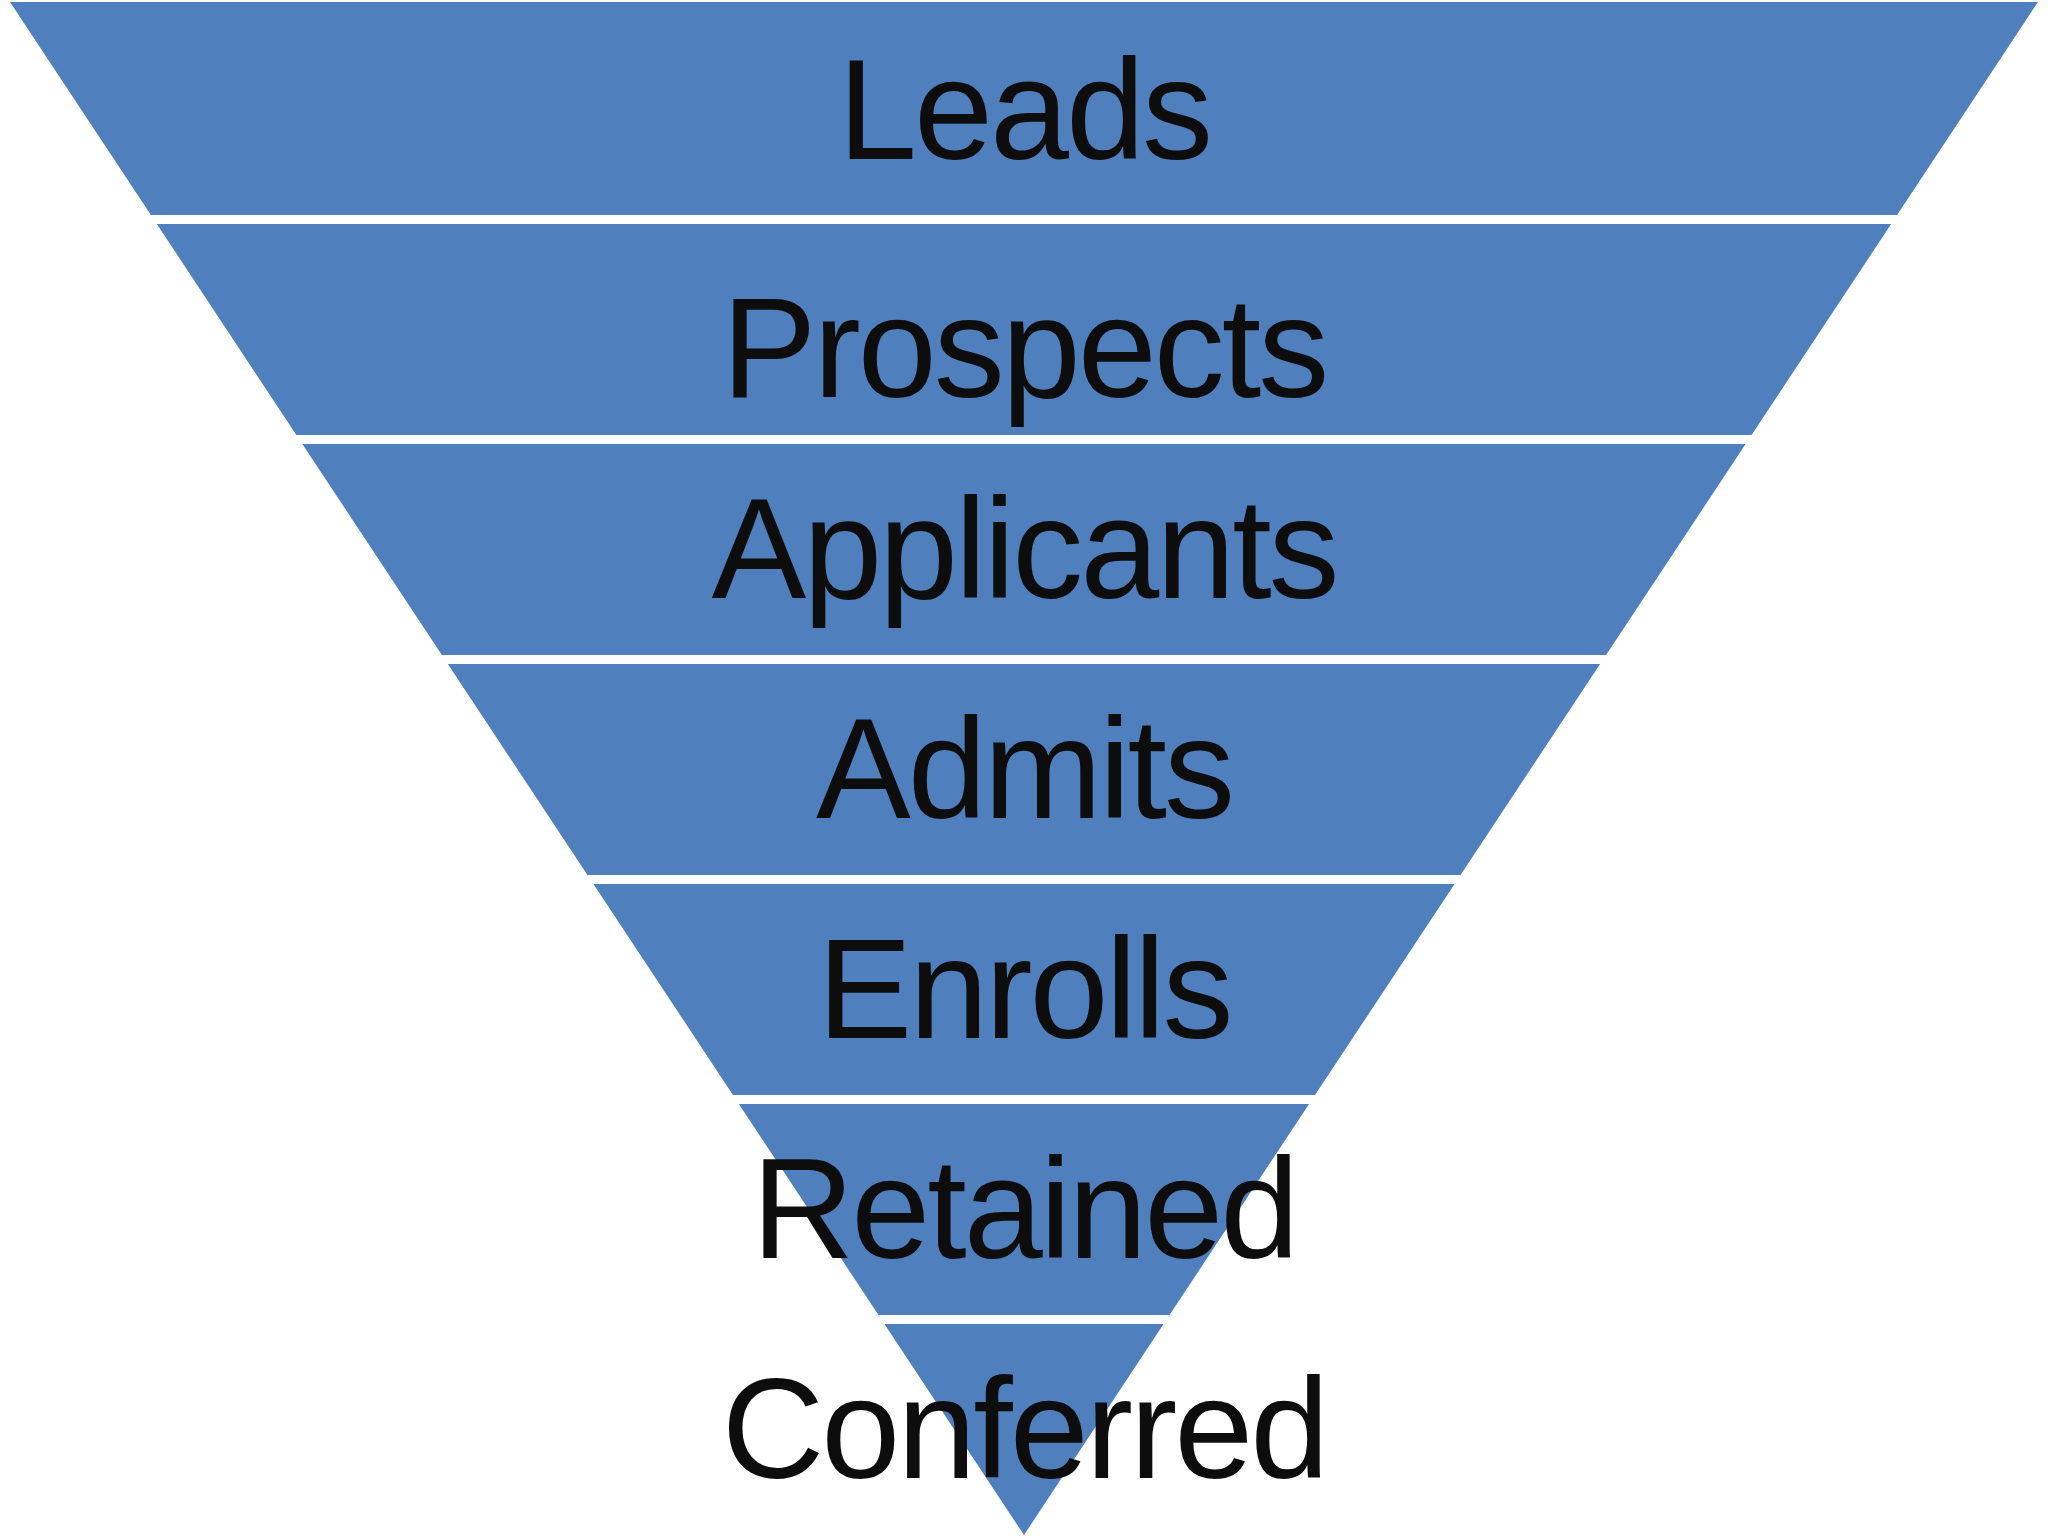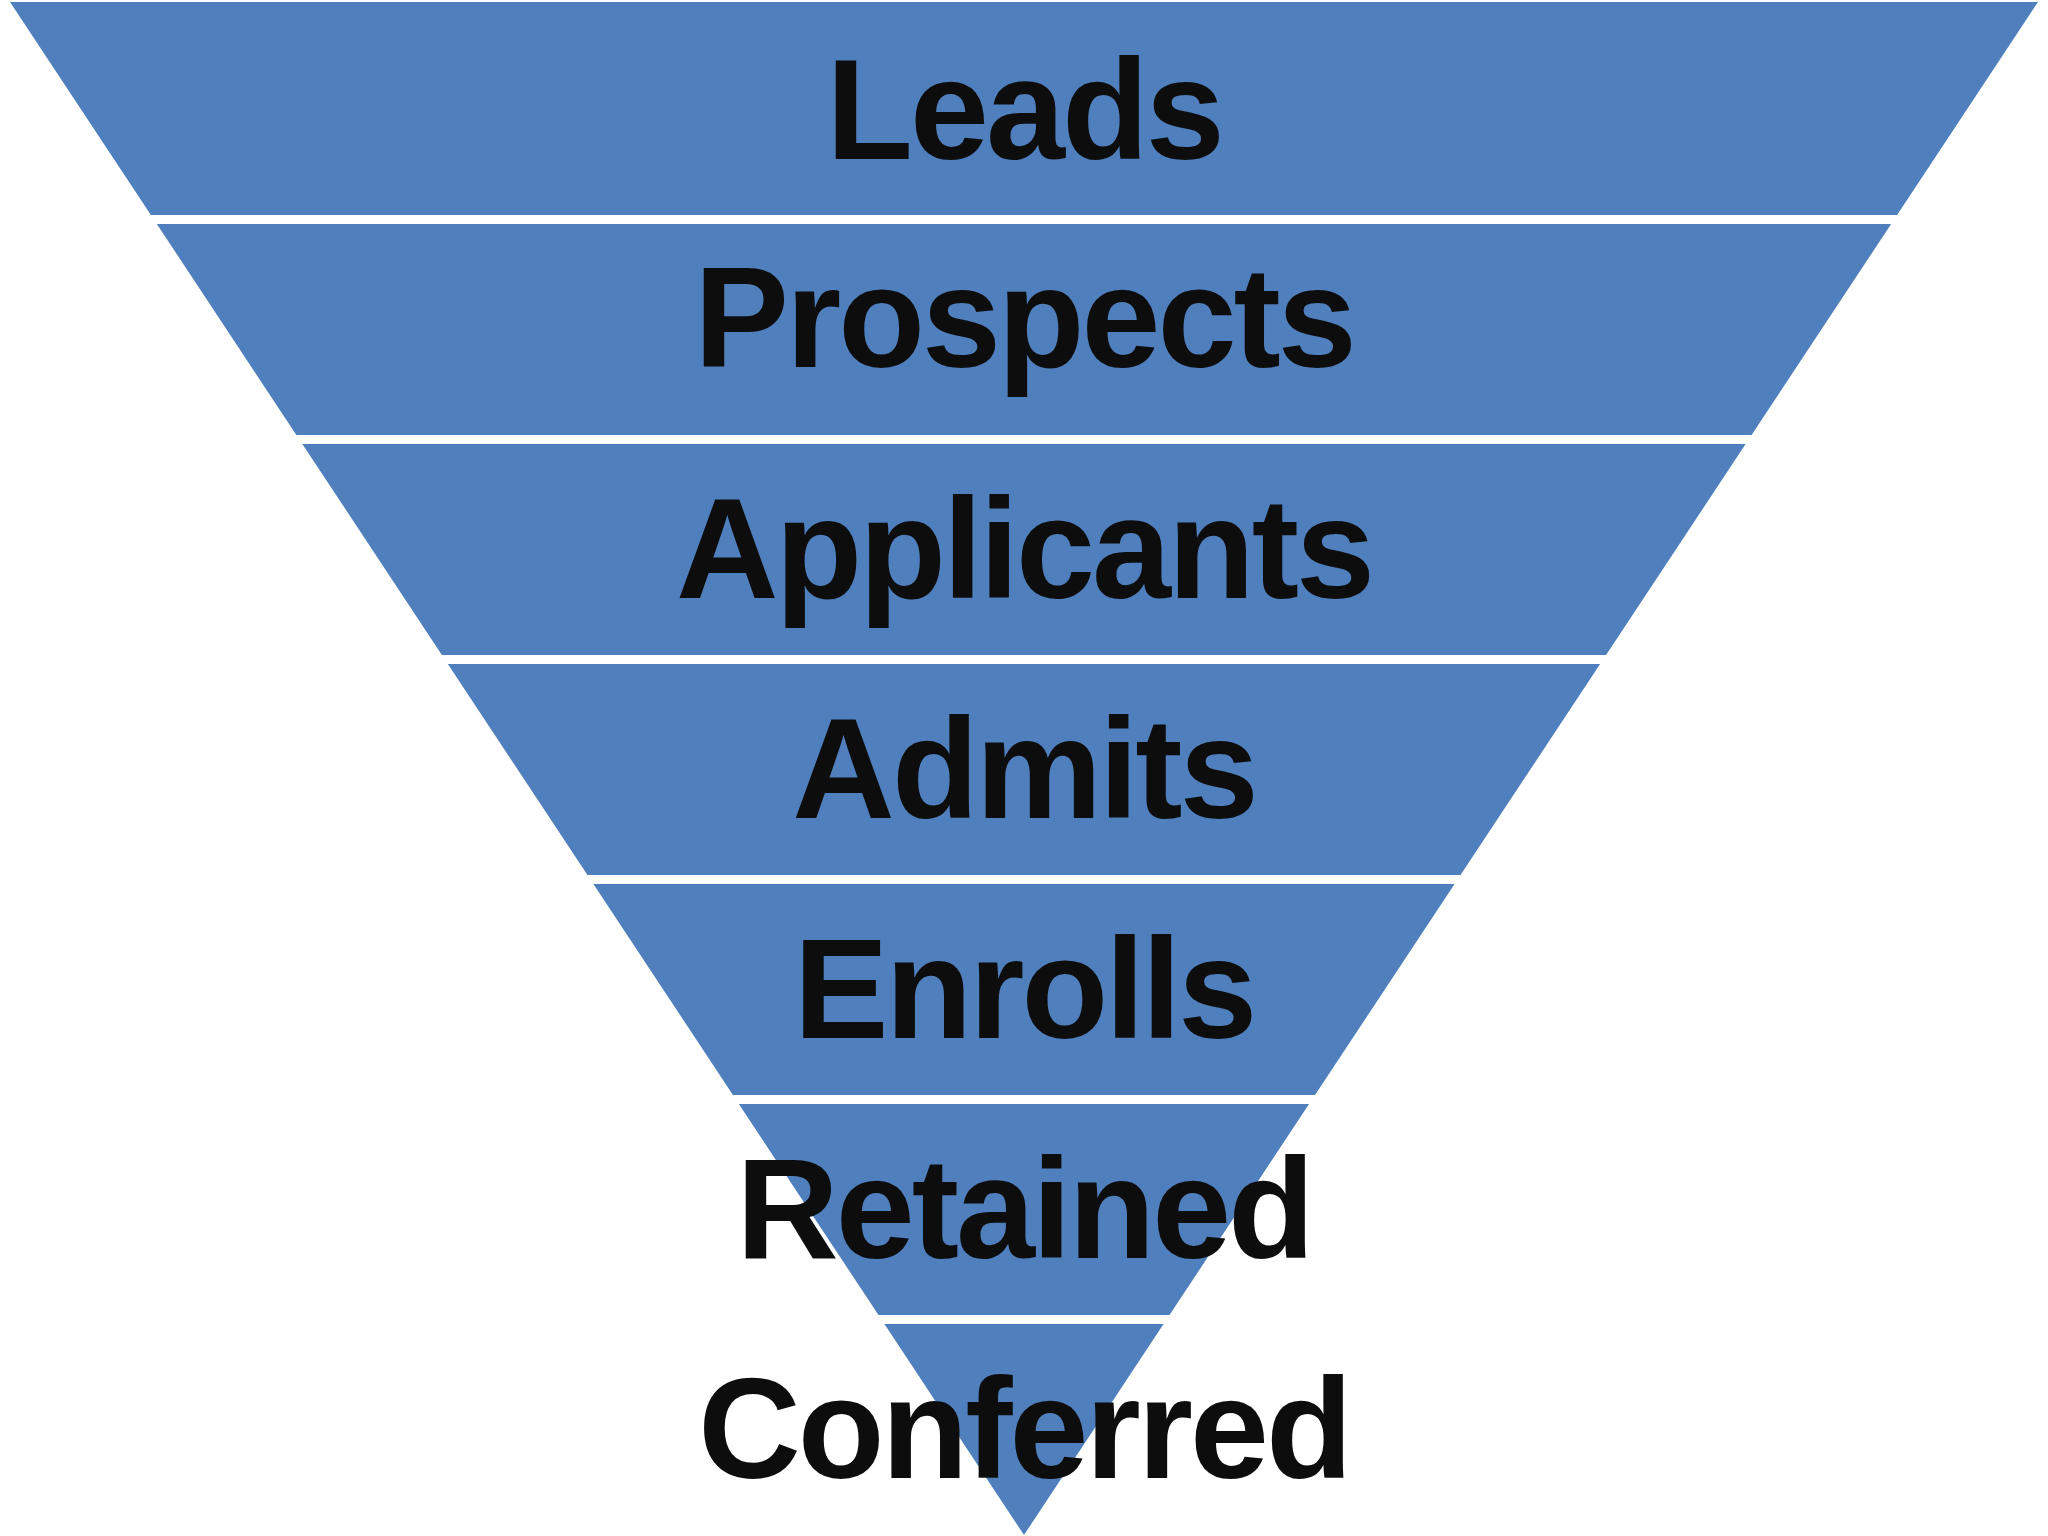--- a/index.html
+++ b/index.html
@@ -46,26 +46,26 @@
     height: 1536px;
     pointer-events: none;
   }
   .funnel-label {
     position: absolute;
     left: 1024px;
     transform: translate(-50%, -50%);
     white-space: nowrap;
     font-size: 142px;
     line-height: 1;
-    font-weight: bold;
+    font-weight: normal;
     letter-spacing: -3px;
     color: var(--label-text, #0D0D0D);
   }
   .row-0 { top: 110px; }
-  .row-1 { top: 318px; }
+  .row-1 { top: 348px; }
   .row-2 { top: 549px; }
   .row-3 { top: 769px; text-align: right; }
   .row-4 { top: 989px; }
   .row-5 { top: 1209px; }
   .row-6 { top: 1429px; }
 </style>
 </head>
 <body>
 
 <div class="stage">

